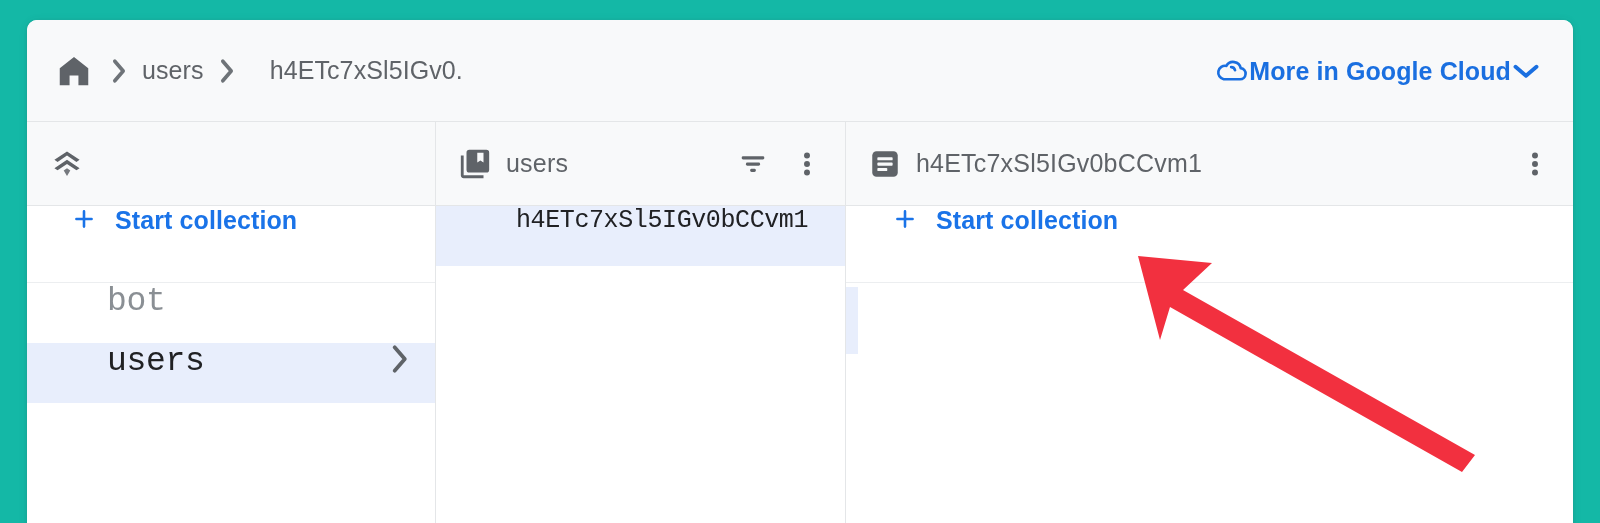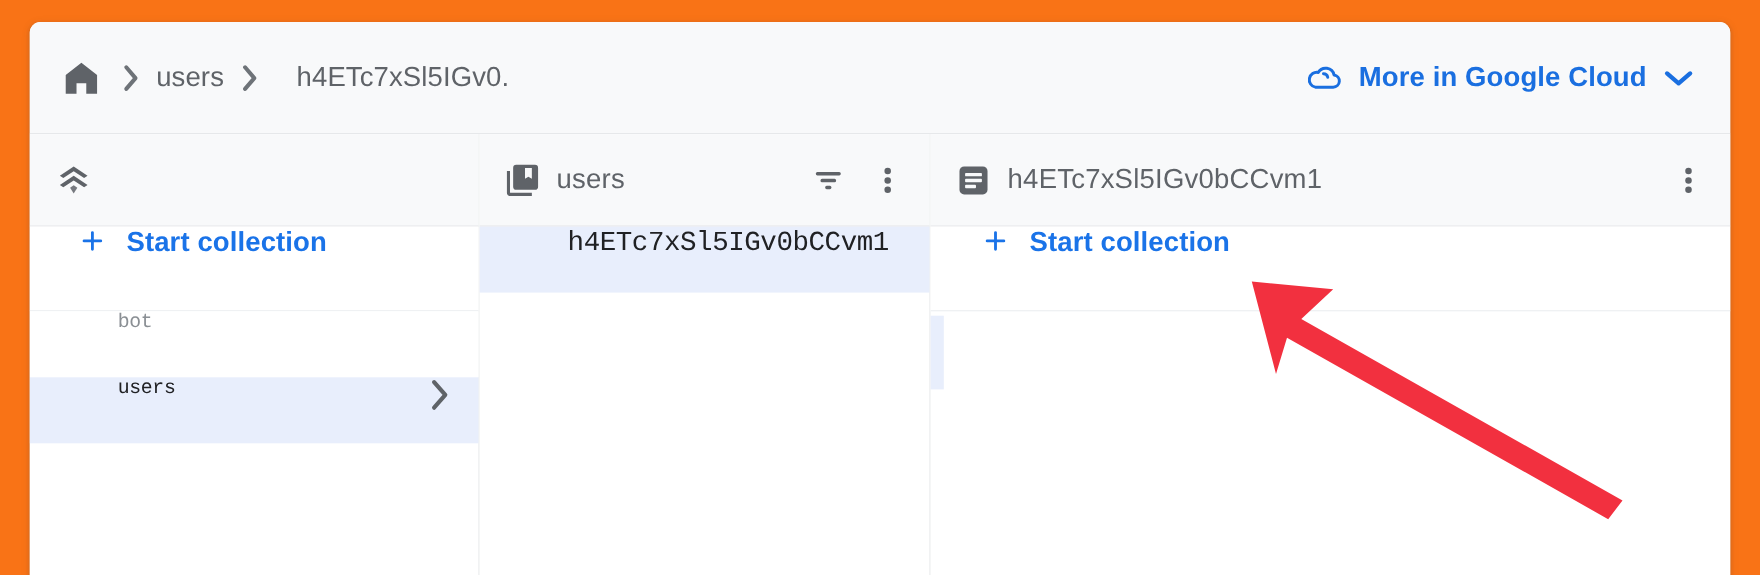--- a/index.html
+++ b/index.html
@@ -12,21 +12,21 @@
     background: #ffffff;
     font-family: "Liberation Sans", sans-serif;
     overflow: hidden;
   }
 
   
   .page {
     position: relative;
     width: 1600px;
     height: 523px;
-    background: #f97316;
+    background: #14b8a6;
   }
   .card {
     position: absolute;
     left: 27px;
     top: 20px;
     width: 1546px;
     height: 520px;
     background: #ffffff;
     border-radius: 10px 10px 0 0;
     box-shadow: 0 1px 3px rgba(60,64,67,0.18), 0 1px 8px rgba(60,64,67,0.10);
@@ -79,21 +79,20 @@
     margin-left: 20px;
   }
 
   .more-cloud {
     position: absolute;
     right: 24px;
     top: 50%;
     transform: translateY(-50%);
     display: flex;
     align-items: center;
-    gap: 14px;
     color: #1a73e8;
     cursor: pointer;
     padding: 6px 8px;
   }
   .more-cloud .label {
     font-size: 25px;
     font-weight: 600;
     color: #1a6fe0;
     letter-spacing: 0.1px;
     white-space: nowrap;
@@ -190,21 +189,21 @@
     color: #1a73e8;
     letter-spacing: 0.1px;
     white-space: nowrap;
   }
 
   .row.item {
     height: 60px;
     padding-left: 80px;
     padding-right: 24px;
     font-family: "Liberation Mono", "DejaVu Sans Mono", monospace;
-    font-size: 18px;
+    font-size: 33px;
     letter-spacing: -0.3px;
   }
   .row.item.muted { color: #8a8f94; }
   .row.item.strong { color: #202124; }
   .row.item.selected { background: #e8eefc; }
   .row.item .name {
     flex: 1;
     white-space: nowrap;
     overflow: hidden;
   }

